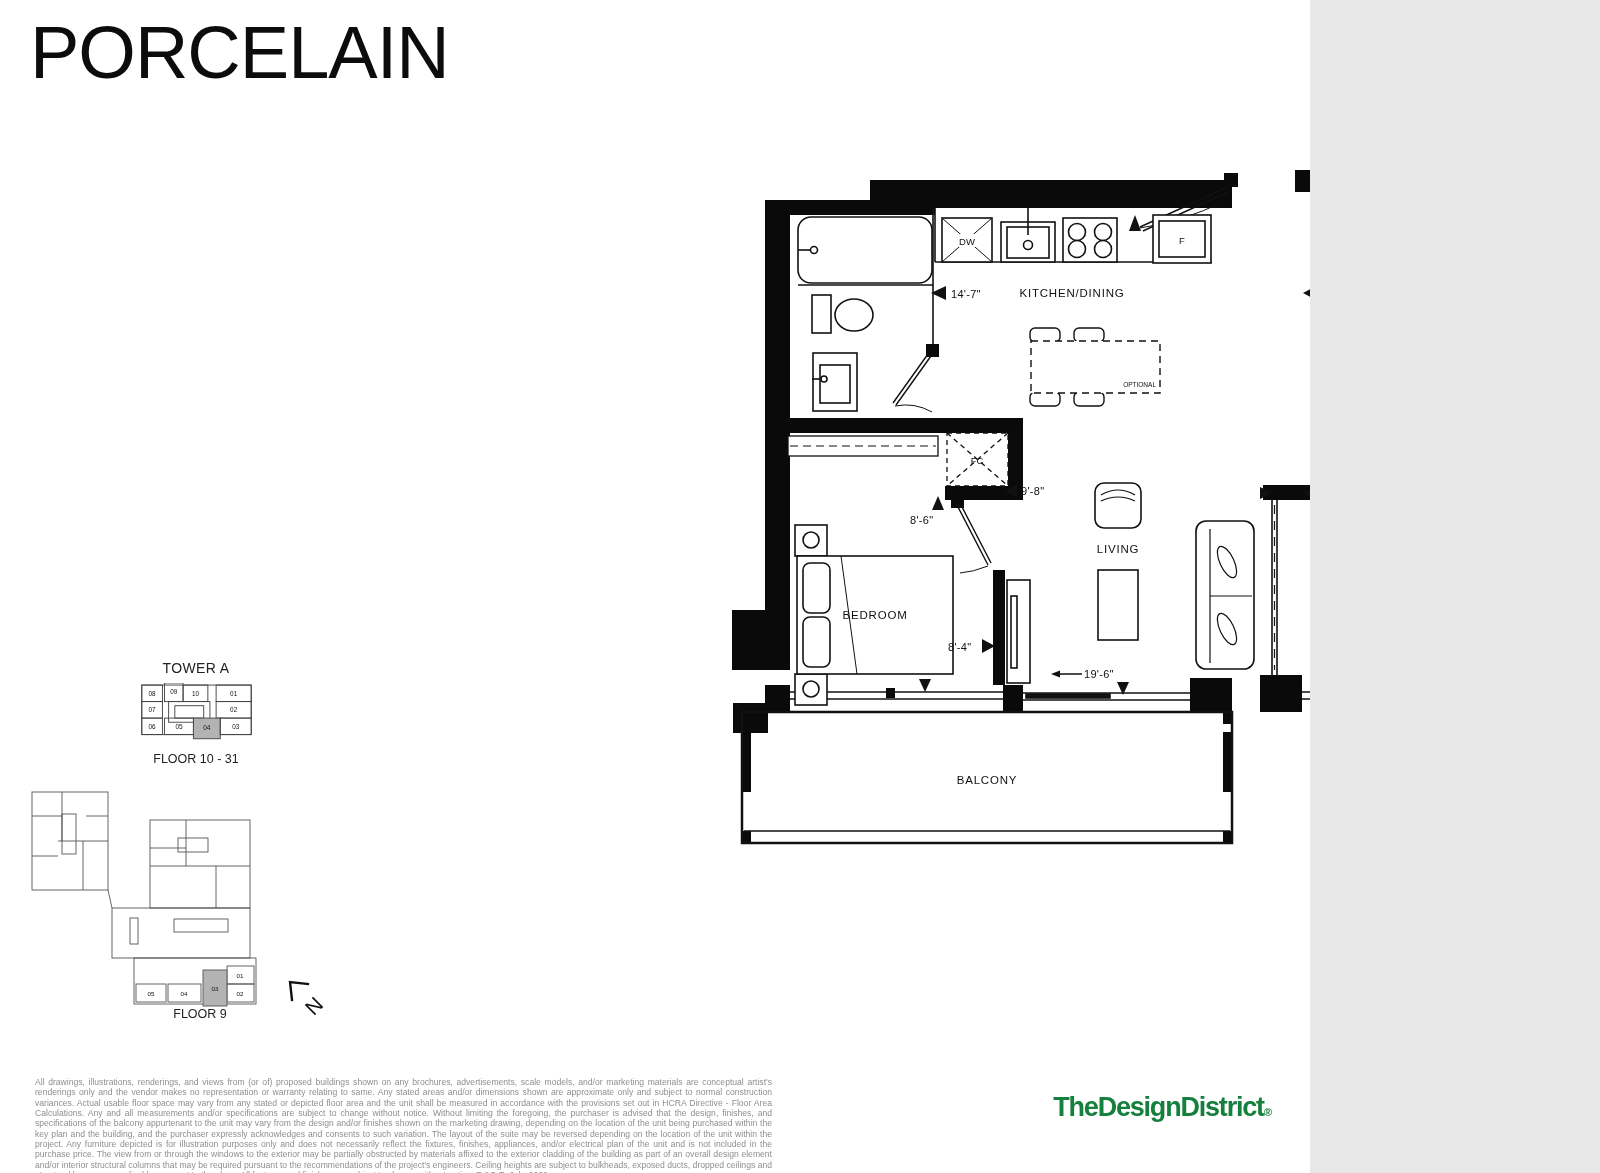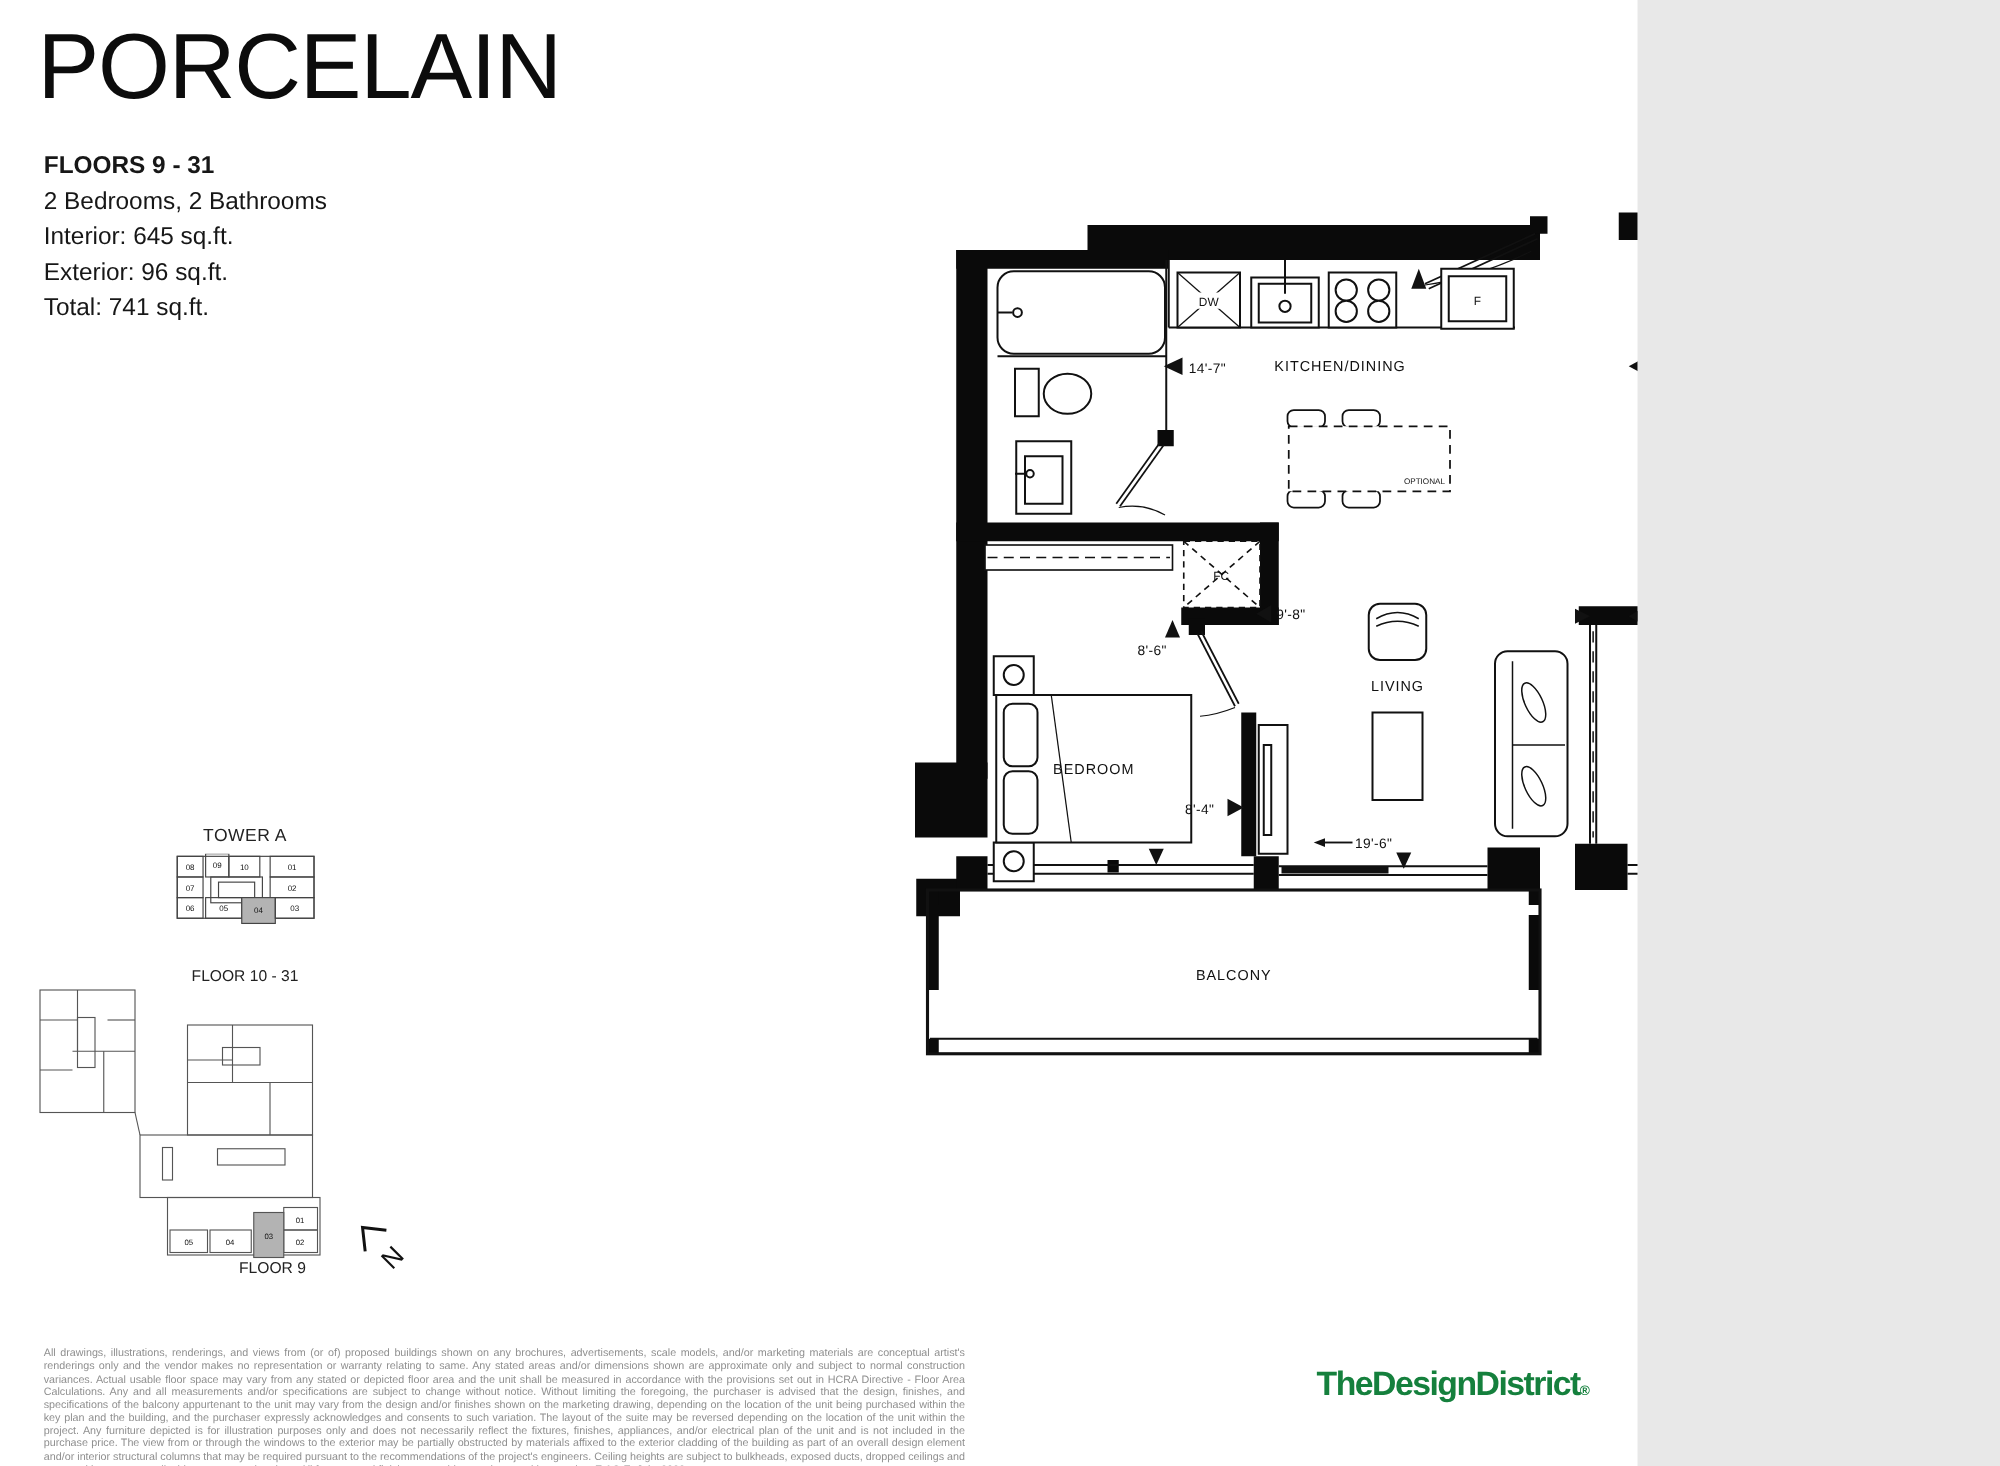--- a/index.html
+++ b/index.html
@@ -4,50 +4,43 @@
 <style>
   html,body{margin:0;padding:0;background:#e8e8e8;}
   .page{position:relative;width:1310px;height:1173px;background:#ffffff;overflow:hidden;
         font-family:"Liberation Sans", sans-serif;color:#111;}
   .title{position:absolute;left:30px;top:10px;font-size:74px;font-weight:400;
          letter-spacing:-1px;color:#0c0c0c;}
   .details{position:absolute;left:35px;top:118px;font-size:19.5px;line-height:28.5px;color:#171717;}
   .details .b{font-weight:700;}
   .keyplanA{position:absolute;left:136px;top:660px;width:120px;text-align:center;}
   .keyplanA .kp-title{font-size:14px;color:#222;letter-spacing:.4px;margin-bottom:7px;}
-  .keyplanA .kp-floors{font-size:12.5px;color:#222;margin-top:22px;}
+  .keyplanA .kp-floors{font-size:12.5px;color:#222;margin-top:1px;}
   .keyplanB{position:absolute;left:28px;top:786px;}
-  .kpB-label{position:absolute;left:148px;top:1007px;width:140px;text-align:center;
+  .kpB-label{position:absolute;left:130px;top:1007px;width:140px;text-align:center;
              font-size:12.5px;color:#222;}
   .north{position:absolute;left:276px;top:960px;}
   .disclaimer{position:absolute;left:35px;top:1033px;width:737px;font-size:8.6px;
               line-height:10.35px;color:#8f8f8f;text-align:justify;margin-top:44px;}
   .brand{position:absolute;right:38px;top:1092px;font-size:27px;font-weight:700;
          letter-spacing:-1.2px;color:#15803d;}
   .brand .reg{font-size:11px;font-weight:700;letter-spacing:0;}
   svg text{font-family:"Liberation Sans", sans-serif;fill:#111;}
   .room-label{font-size:11.5px;letter-spacing:.8px;}
   .dim-label{font-size:11px;letter-spacing:.3px;}
   .fx-label{font-size:9.5px;}
   .kp-num{font-size:6.2px;fill:#333;}
 </style>
 </head>
 <body>
 
 <div class="page">
 
   <div class="title">PORCELAIN</div>
 
-  <div class="details">
-    <div class="b">FLOORS 9 - 31</div>
-    <div>2 Bedrooms, 2 Bathrooms</div>
-    <div>Interior: 645 sq.ft.</div>
-    <div>Exterior: 96 sq.ft.</div>
-    <div>Total: 741 sq.ft.</div>
-  </div>
 
   <svg style="position:absolute;left:720px;top:155px;" width="860" height="710" viewBox="0 0 860 710">
 
     <g fill="#0a0a0a" stroke="none">
       <rect x="150" y="25" width="362" height="28"></rect>
       <rect x="45" y="45" width="170" height="15"></rect>
       <rect x="45" y="45" width="25" height="423"></rect>
       <rect x="12" y="455" width="58" height="60"></rect>
       <rect x="13" y="548" width="35" height="30"></rect>
       <rect x="45" y="263" width="258" height="15"></rect>

